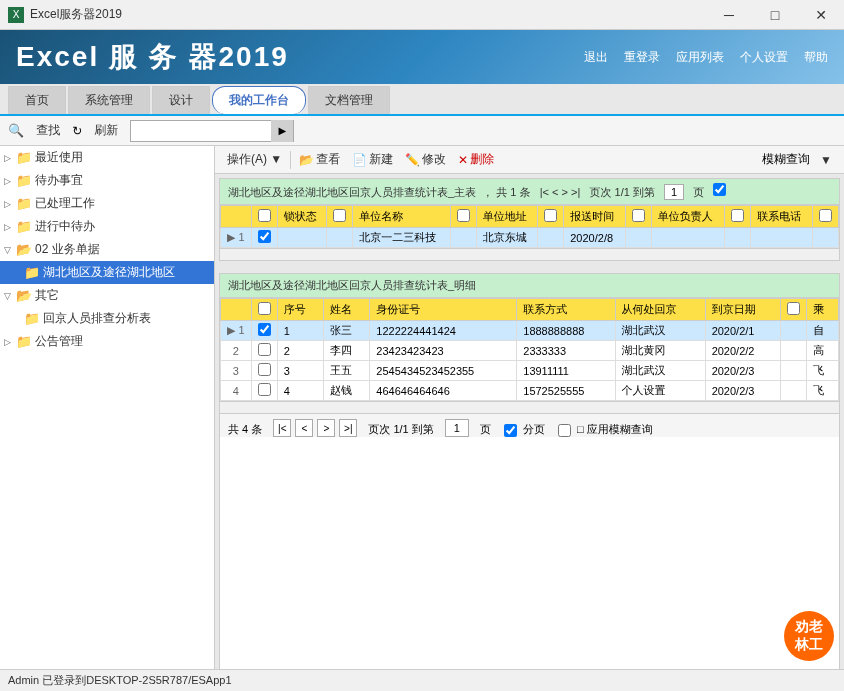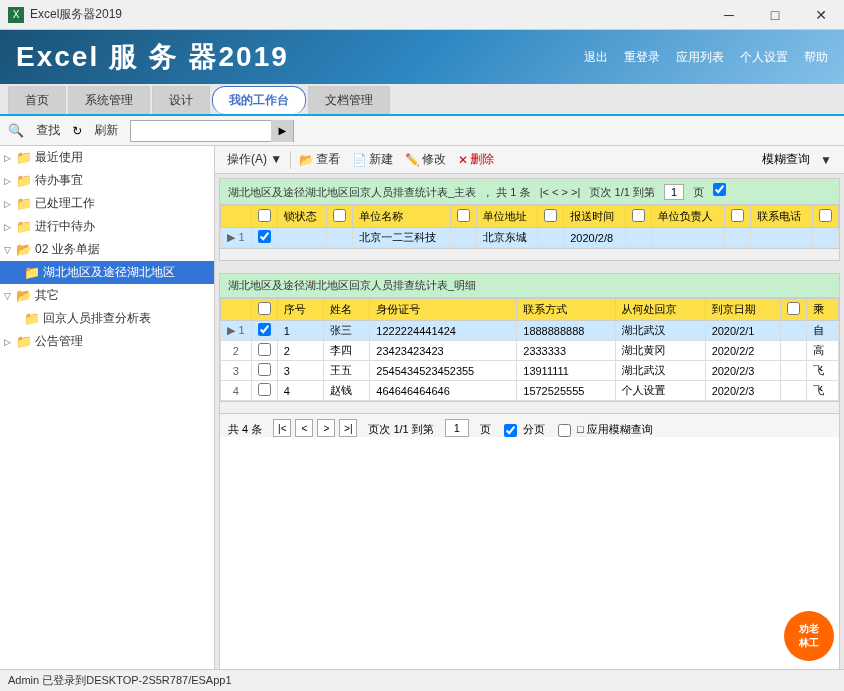--- a/index.html
+++ b/index.html
@@ -241,21 +241,21 @@
       bottom: 30px;
       right: 10px;
       width: 50px;
       height: 50px;
       background: #ff6600;
       border-radius: 50%;
       display: flex;
       align-items: center;
       justify-content: center;
       color: white;
-      font-size: 10px;
+      font-size: 14px;
       text-align: left;
       font-weight: bold;
       z-index: 999;
     }
 
     .table-wrapper { overflow-x: auto; max-height: 120px; }
     .table-wrapper2 { overflow-x: auto; max-height: 140px; }
   </style>
 </head>
 <body>

